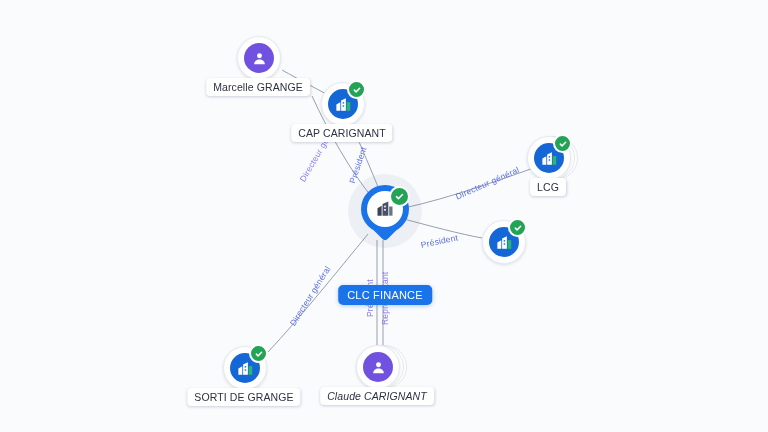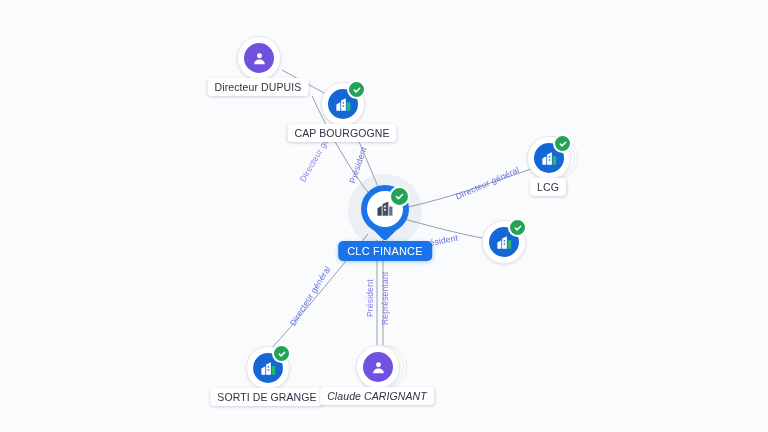--- a/index.html
+++ b/index.html
@@ -109,56 +109,56 @@
         <rect x="11" y="8" width="2" height="2" fill="#fff"></rect>
         <rect x="11" y="12" width="2" height="2" fill="#fff"></rect>
       </svg>
     </div>
     <div class="pin-badge" style="background: rgb(34, 163, 85);">
       <svg width="9" height="9" viewBox="0 0 12 12">
         <path d="M2 6.2l2.6 2.6L10 3.4" stroke="#fff" stroke-width="2" fill="none" stroke-linecap="round" stroke-linejoin="round"></path>
       </svg>
     </div>
   </div>
-  <div class="chip-main" style="background: rgb(26, 115, 232);">CLC FINANCE</div>
+  <div class="chip-main" style="background: rgb(26, 115, 232); margin-top: 44px;">CLC FINANCE</div>
 </div>
 
 <div id="node-layer">
     <div class="node" style="left: 258px; top: 57px;">
       <div class="node-hit">
         <div class="disc">
           <div class="inner person" style="background: rgb(113, 82, 224);">
             <svg width="17" height="17" viewBox="0 0 24 24">
               <circle cx="12" cy="8.2" r="3.5" fill="#fff"></circle>
               <path d="M4.5 20c0-4.2 3.4-6.6 7.5-6.6s7.5 2.4 7.5 6.6z" fill="#fff"></path>
             </svg>
           </div>
         </div>
-        <div class="chip">Directeur DUPUIS</div>
+        <div class="chip">Marcelle GRANGE</div>
       </div>
     </div>
     <div class="node" style="left: 342px; top: 103px;">
       <div class="node-hit">
         <div class="disc">
           <div class="inner company" style="background: rgb(22, 103, 214);">
             <svg width="19" height="19" viewBox="0 0 24 24">
               <path d="M3 20V12l5-3v11H3z" fill="#fff"></path>
               <path d="M9 20V7l6-3v16H9z" fill="#fff"></path>
               <rect x="16" y="9" width="4.5" height="11" fill="#2bb673"></rect>
               <rect x="11" y="9" width="1.8" height="1.8" fill="#1667d6"></rect>
               <rect x="11" y="13" width="1.8" height="1.8" fill="#1667d6"></rect>
             </svg>
           </div>
         </div>
         <div class="badge" style="background: rgb(34, 163, 85);">
           <svg width="8" height="8" viewBox="0 0 12 12">
             <path d="M2 6.2l2.6 2.6L10 3.4" stroke="#fff" stroke-width="2.2" fill="none" stroke-linecap="round" stroke-linejoin="round"></path>
           </svg>
         </div>
-        <div class="chip">CAP BOURGOGNE</div>
+        <div class="chip">CAP CARIGNANT</div>
       </div>
     </div>
     <div class="node" style="left: 548px; top: 157px;">
       <div class="node-hit">
         <div class="stack s1"></div>
         <div class="stack s2"></div>
         <div class="disc">
           <div class="inner company" style="background: rgb(22, 103, 214);">
             <svg width="19" height="19" viewBox="0 0 24 24">
               <path d="M3 20V12l5-3v11H3z" fill="#fff"></path>
@@ -190,21 +190,21 @@
             </svg>
           </div>
         </div>
         <div class="badge" style="background: rgb(34, 163, 85);">
           <svg width="8" height="8" viewBox="0 0 12 12">
             <path d="M2 6.2l2.6 2.6L10 3.4" stroke="#fff" stroke-width="2.2" fill="none" stroke-linecap="round" stroke-linejoin="round"></path>
           </svg>
         </div>
       </div>
     </div>
-    <div class="node" style="left: 267px; top: 367px;">
+    <div class="node" style="left: 244px; top: 367px;">
       <div class="node-hit">
         <div class="disc">
           <div class="inner company" style="background: rgb(22, 103, 214);">
             <svg width="19" height="19" viewBox="0 0 24 24">
               <path d="M3 20V12l5-3v11H3z" fill="#fff"></path>
               <path d="M9 20V7l6-3v16H9z" fill="#fff"></path>
               <rect x="16" y="9" width="4.5" height="11" fill="#2bb673"></rect>
               <rect x="11" y="9" width="1.8" height="1.8" fill="#1667d6"></rect>
               <rect x="11" y="13" width="1.8" height="1.8" fill="#1667d6"></rect>
             </svg>

